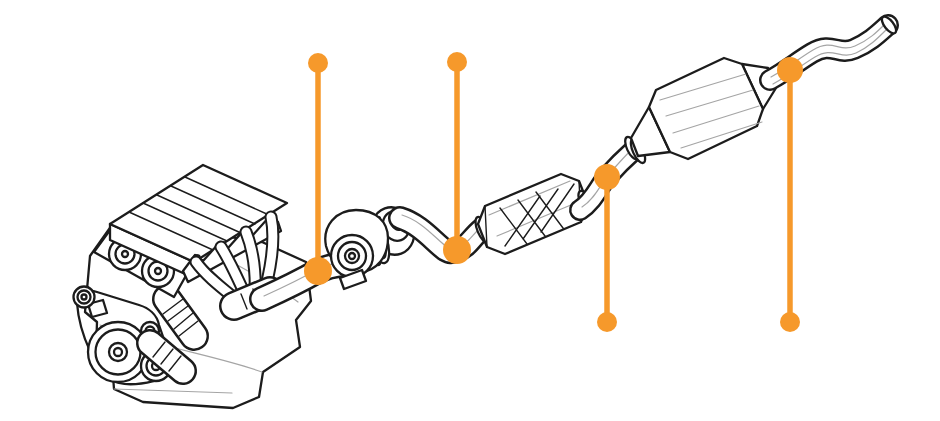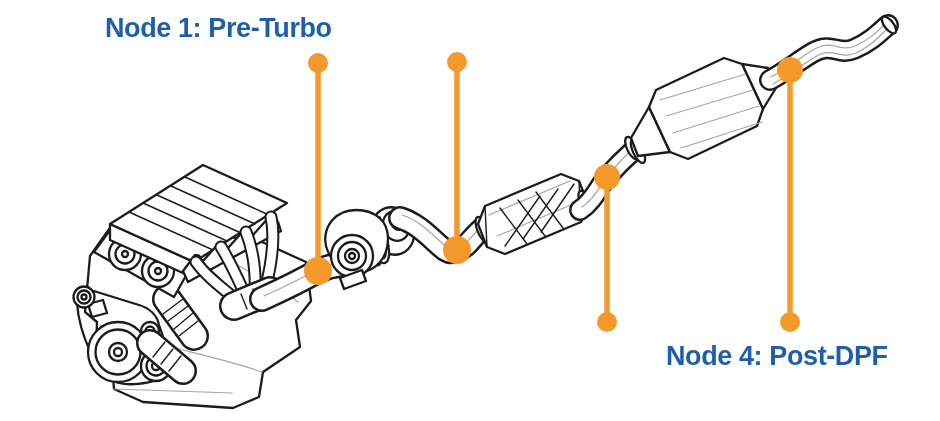--- a/index.html
+++ b/index.html
@@ -184,16 +184,14 @@
       <circle class="co" cx="607" cy="177" r="13"></circle>
       <circle class="co" cx="607" cy="322" r="10"></circle>
     </g>
     <g>
       <path class="cl" d="M790,70 L790,322"></path>
       <circle class="co" cx="790" cy="70" r="13"></circle>
       <circle class="co" cx="790" cy="322" r="10"></circle>
     </g>
   </svg>
 
-  <div class="node-label" style="left:105px;top:13px">Node 1: Pre-Turbo</div>
-  <div class="node-label" style="left:666px;top:341px">Node 4: Post-DPF</div>
 
 </div>
 
 </body></html>

